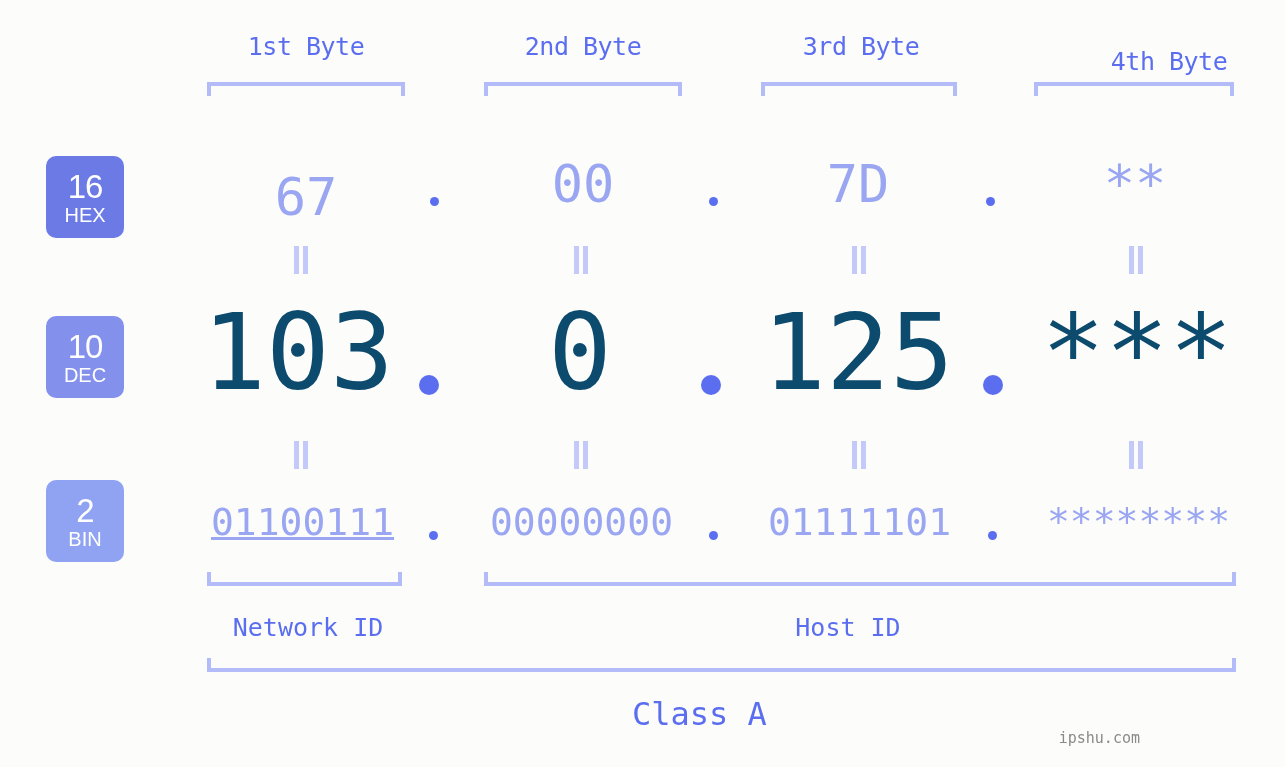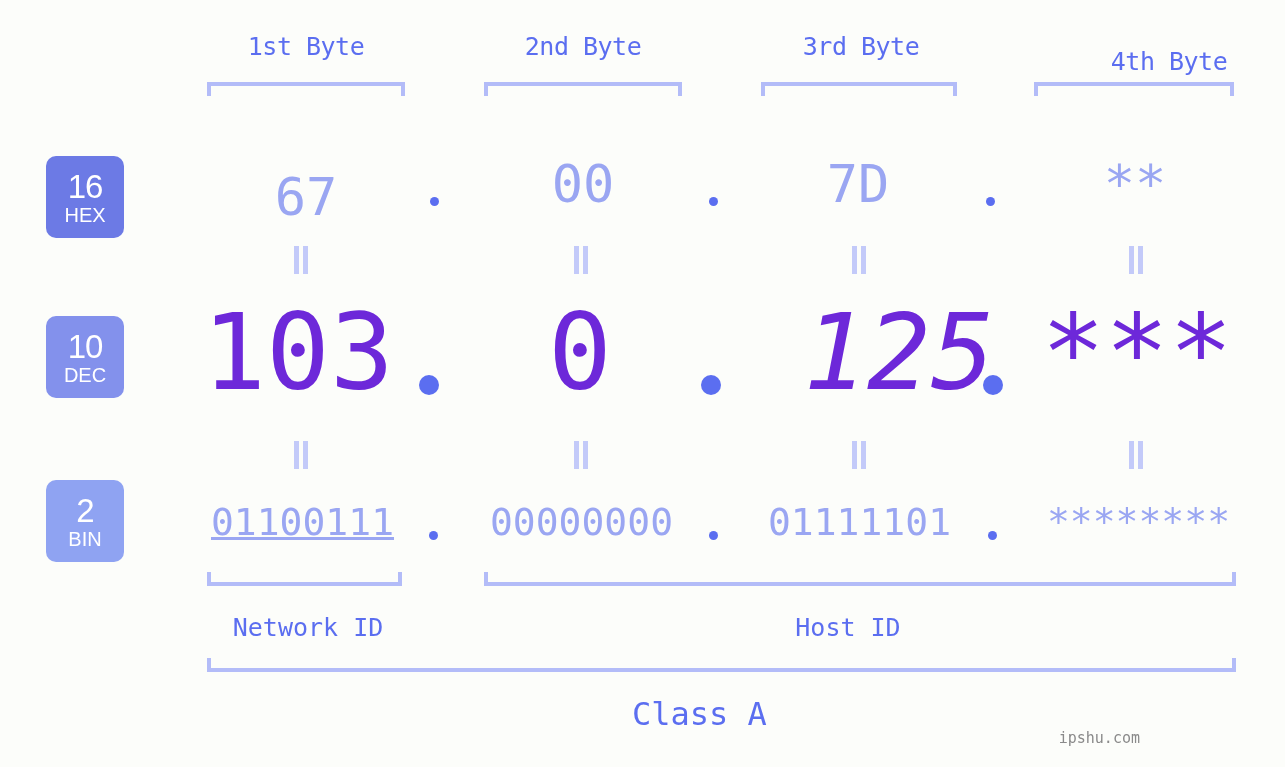--- a/index.html
+++ b/index.html
@@ -84,21 +84,21 @@
   }
 
   .row-hex .cell {
     font-size: 52px;
     color: #9aa6f2;
     line-height: 1;
   }
 
   .row-dec .cell {
     font-size: 106px;
-    color: #6d28d9;
+    color: #0c4a6e;
     line-height: 1;
     font-family: "DejaVu Sans Mono", monospace;
   }
 
   .row-bin .cell {
     font-size: 38px;
     color: #9aa6f2;
     line-height: 1;
     letter-spacing: 0px;
   }
@@ -214,21 +214,21 @@
   <div class="eqmark" style="left:1128px; top:246px;">
       <i></i>
       <i></i>
     </div>
 
   <div class="row-dec">
     <div class="cell" style="left:183px; top:300px; width:230px;">103</div>
     <div class="dot big" style="left:419px; top:375px;"></div>
     <div class="cell" style="left:480px; top:300px; width:200px;">0</div>
     <div class="dot big" style="left:701px; top:375px;"></div>
-    <div class="cell" style="left:789px; top:300px; width:220px;font-style:italic;">125</div>
+    <div class="cell" style="left:748px; top:300px; width:220px;">125</div>
     <div class="dot big" style="left:983px; top:375px;"></div>
     <div class="cell" style="left:1032px; top:300px; width:210px;">***</div>
   </div>
 
   <div class="eqmark" style="left:293px; top:441px;">
       <i></i>
       <i></i>
     </div>
   <div class="eqmark" style="left:573px; top:441px;">
       <i></i>

